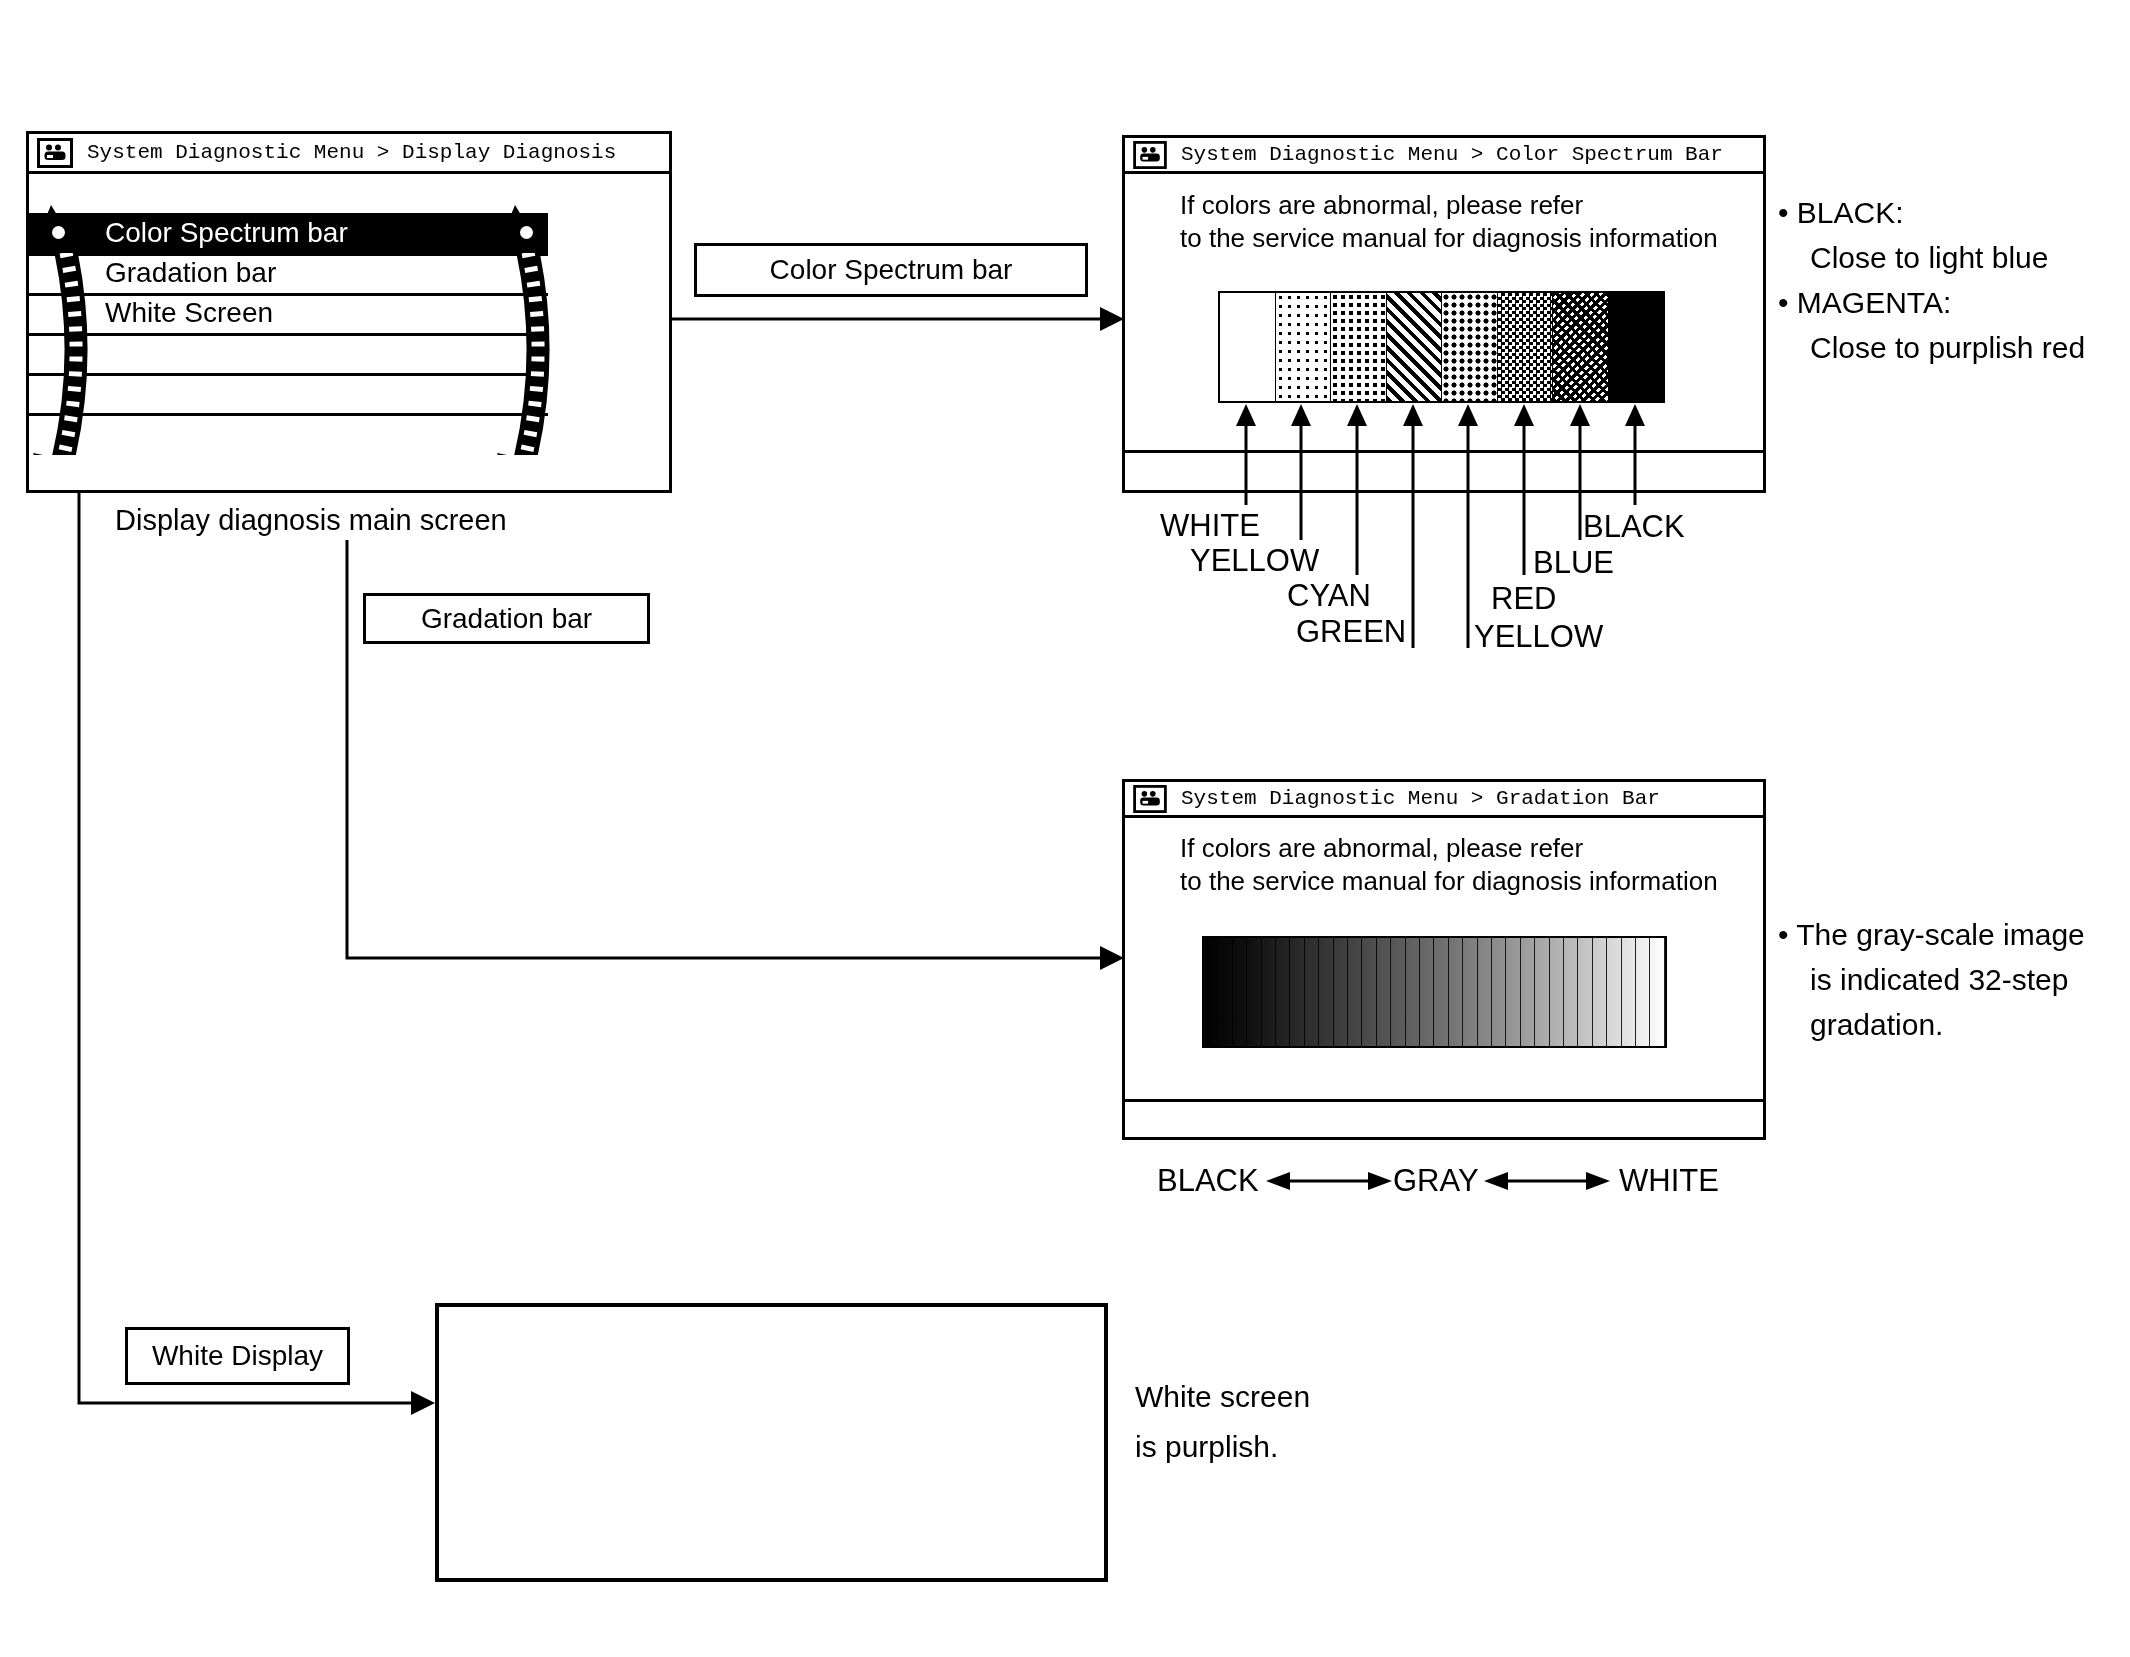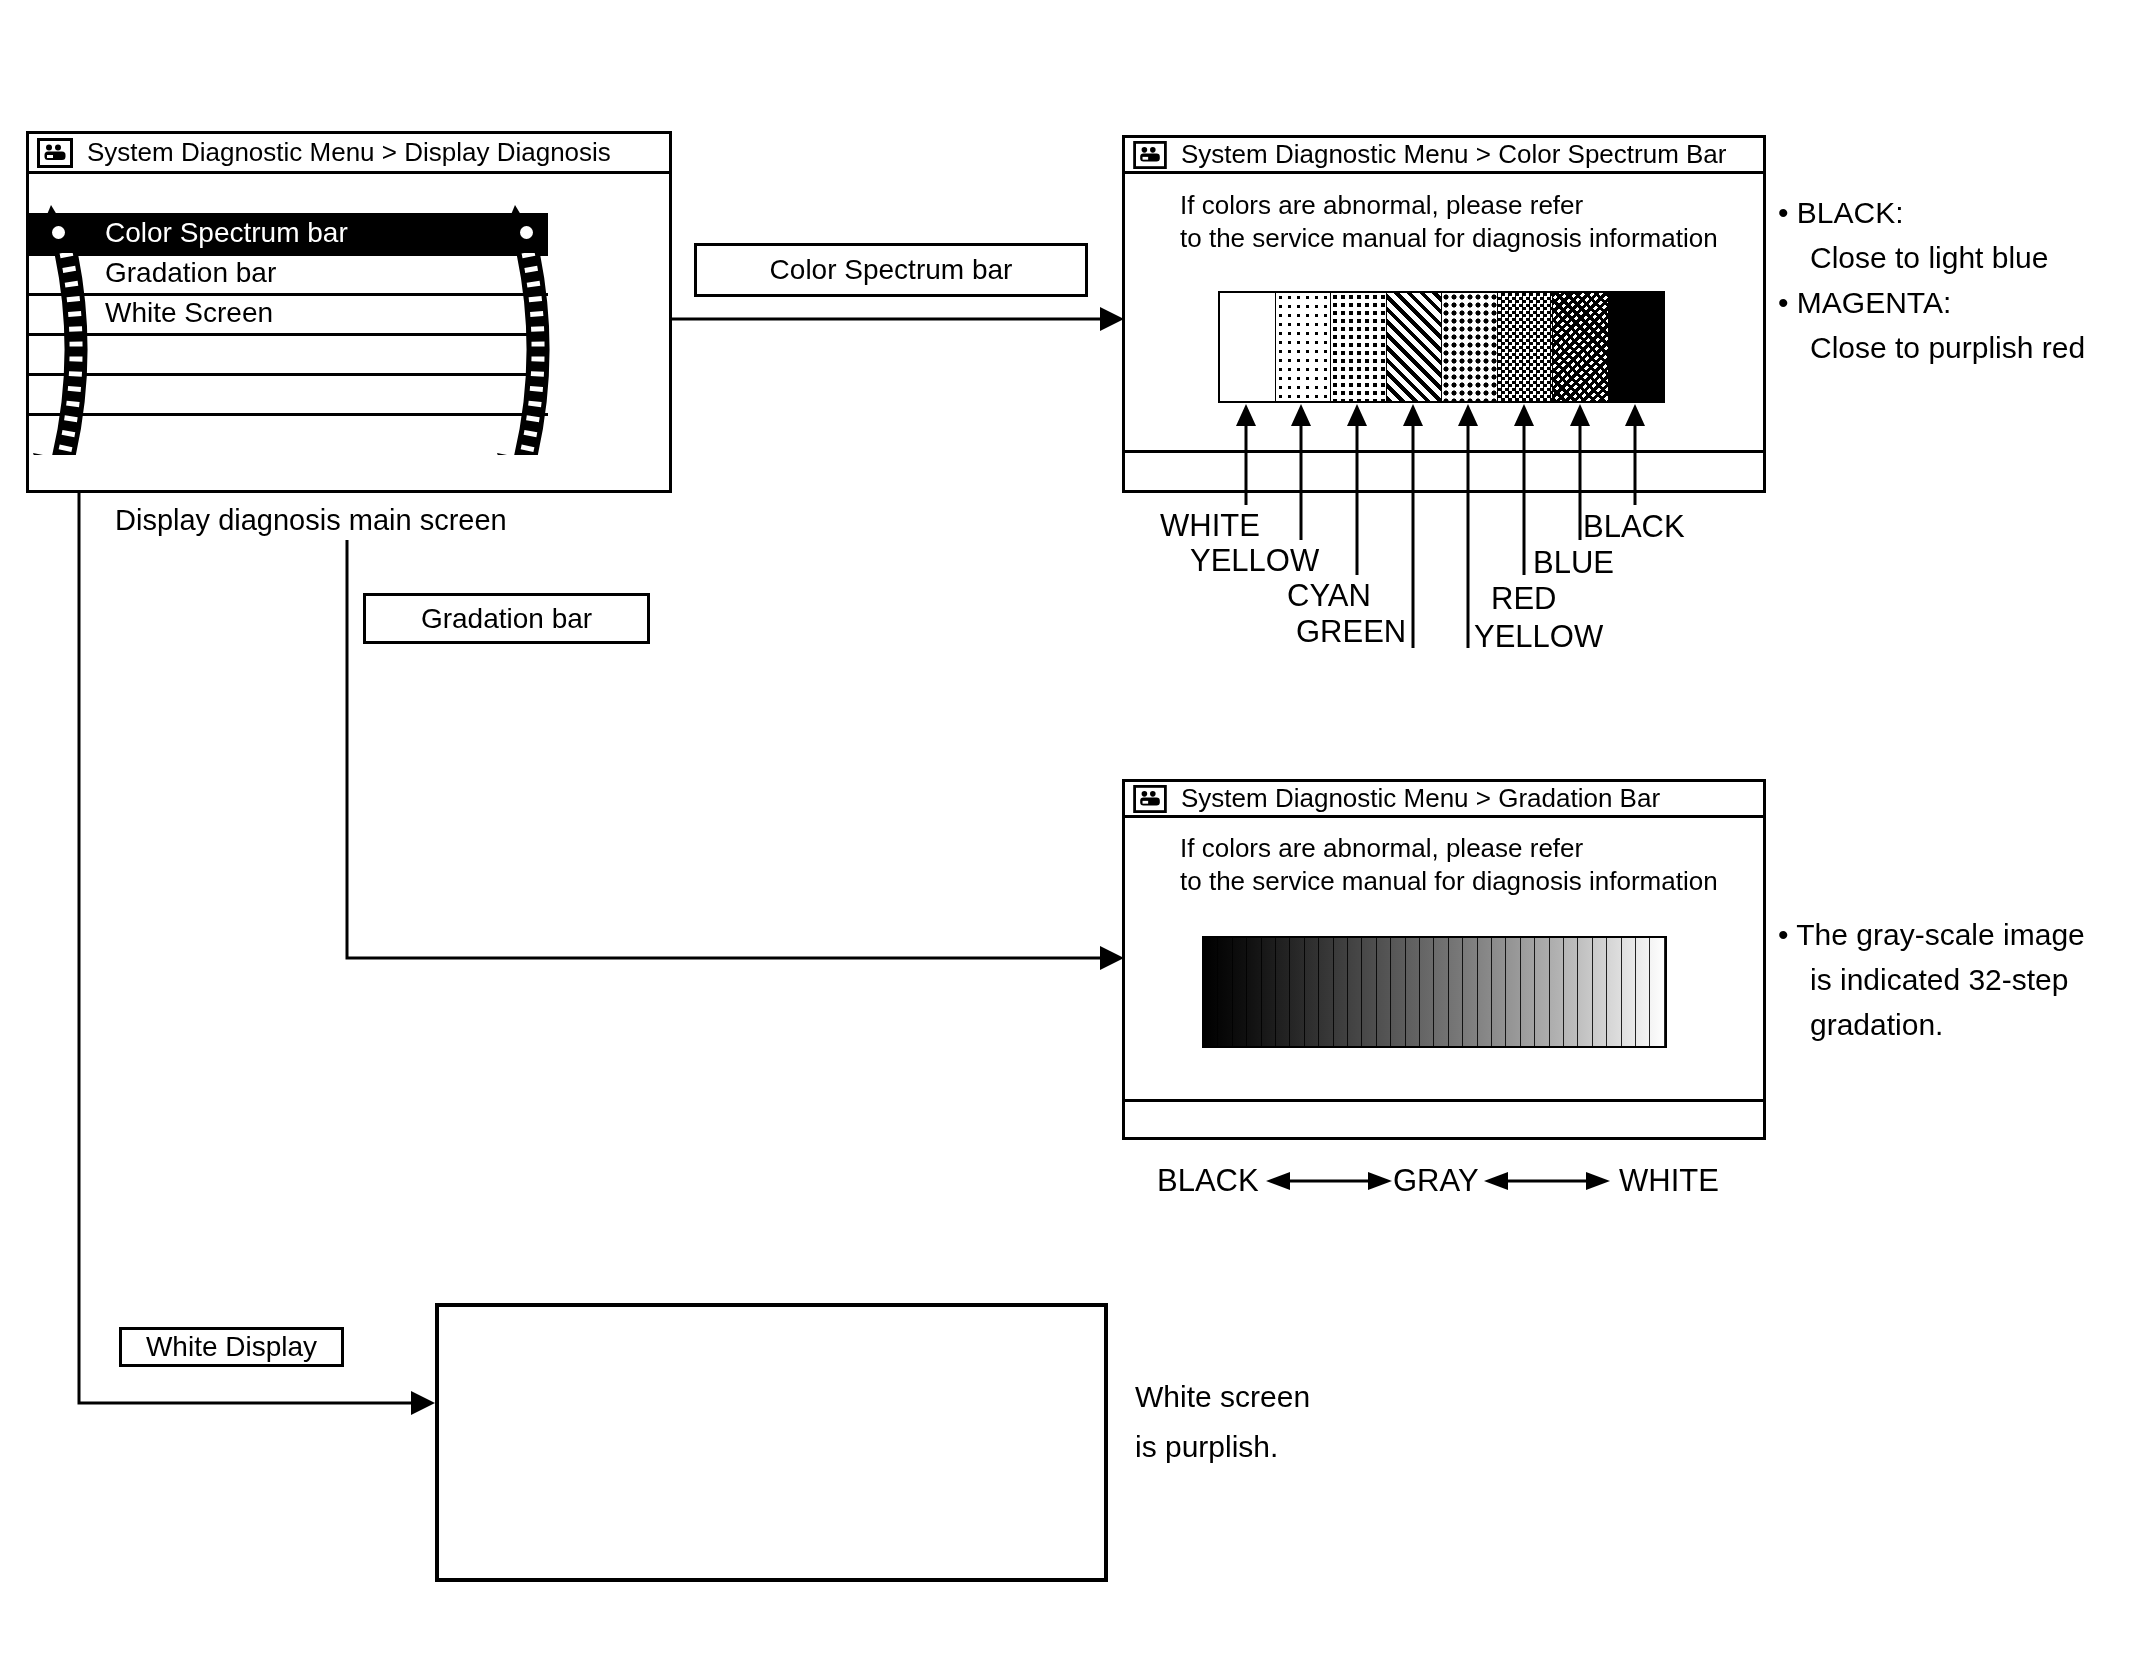--- a/index.html
+++ b/index.html
@@ -3,21 +3,21 @@
 <meta charset="utf-8">
 <style>
   html,body{margin:0;padding:0;background:#fff;}
   .page{position:relative;width:2130px;height:1657px;background:#fff;color:#000;
         font-family:"Liberation Sans","DejaVu Sans",sans-serif;overflow:hidden;}
 
   
   .screen{position:absolute;border:3px solid #000;background:#fff;box-sizing:border-box;}
   .titlebar{position:absolute;left:0;right:0;top:0;height:40px;border-bottom:3px solid #000;
             display:flex;align-items:center;gap:14px;padding-left:8px;box-sizing:border-box;}
-  .titlebar .ttxt{font-size:26px;white-space:nowrap;}
+  .titlebar .ttxt{font-size:21px;white-space:nowrap;font-family:Liberation Mono, monospace;}
   .titlebar2{height:36px;}
   .sepline{position:absolute;left:0;right:0;height:3px;background:#000;}
 
   
   #mainScreen{left:26px;top:131px;width:646px;height:362px;}
   .menuArea{position:absolute;left:0;right:0;top:43px;height:278px;}
   .rline{position:absolute;left:0;width:519px;height:3px;background:#000;}
   .hlRow{position:absolute;left:0;top:36px;width:519px;height:40px;background:#000;z-index:3;}
   .hlRow .mtext{color:#fff;}
   .mtext{position:absolute;left:76px;font-size:28px;line-height:40px;white-space:nowrap;}
@@ -117,21 +117,21 @@
   </div>
 
   <div class="caption" style="left:115px;top:504px">Display diagnosis main screen</div>
 
   <div class="labelBox" style="left:694px;top:243px;width:394px;height:54px">
     <span>Color Spectrum bar</span>
   </div>
   <div class="labelBox" style="left:363px;top:593px;width:287px;height:51px">
     <span>Gradation bar</span>
   </div>
-  <div class="labelBox" style="left:119px;top:1327px;width:225px;height:40px">
+  <div class="labelBox" style="left:125px;top:1327px;width:225px;height:58px">
     <span>White Display</span>
   </div>
 
   <div class="screen" style="left:1122px;top:135px;width:644px;height:358px">
     <div class="titlebar titlebar2">
       <svg width="34" height="28" viewBox="0 0 36 30">
         <rect x="1.5" y="1.5" width="33" height="27" fill="#fff" stroke="#000" stroke-width="3"></rect>
         <circle cx="12" cy="9.5" r="3" fill="#000"></circle>
           <circle cx="21" cy="9.5" r="3" fill="#000"></circle>
         <rect x="7.5" y="13.5" width="21" height="8.5" rx="3.5" fill="#000"></rect>

